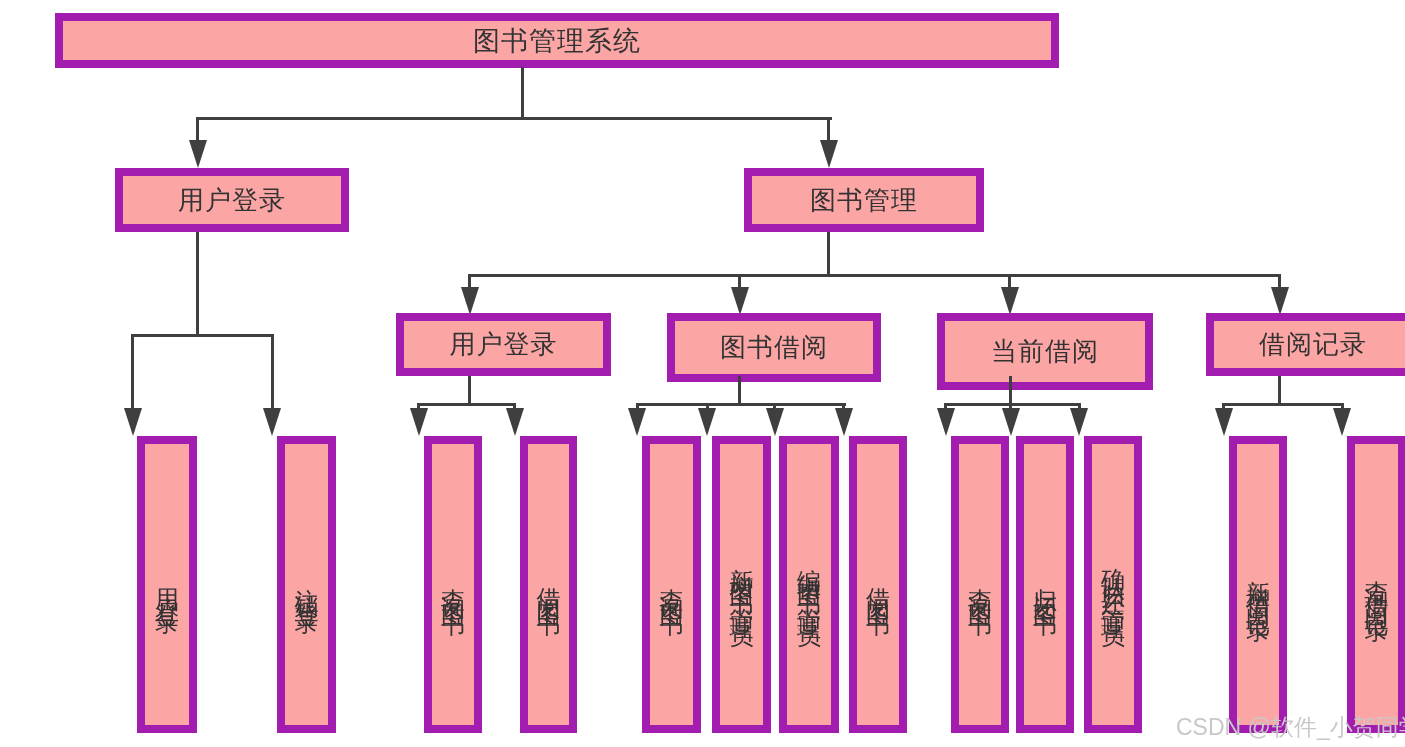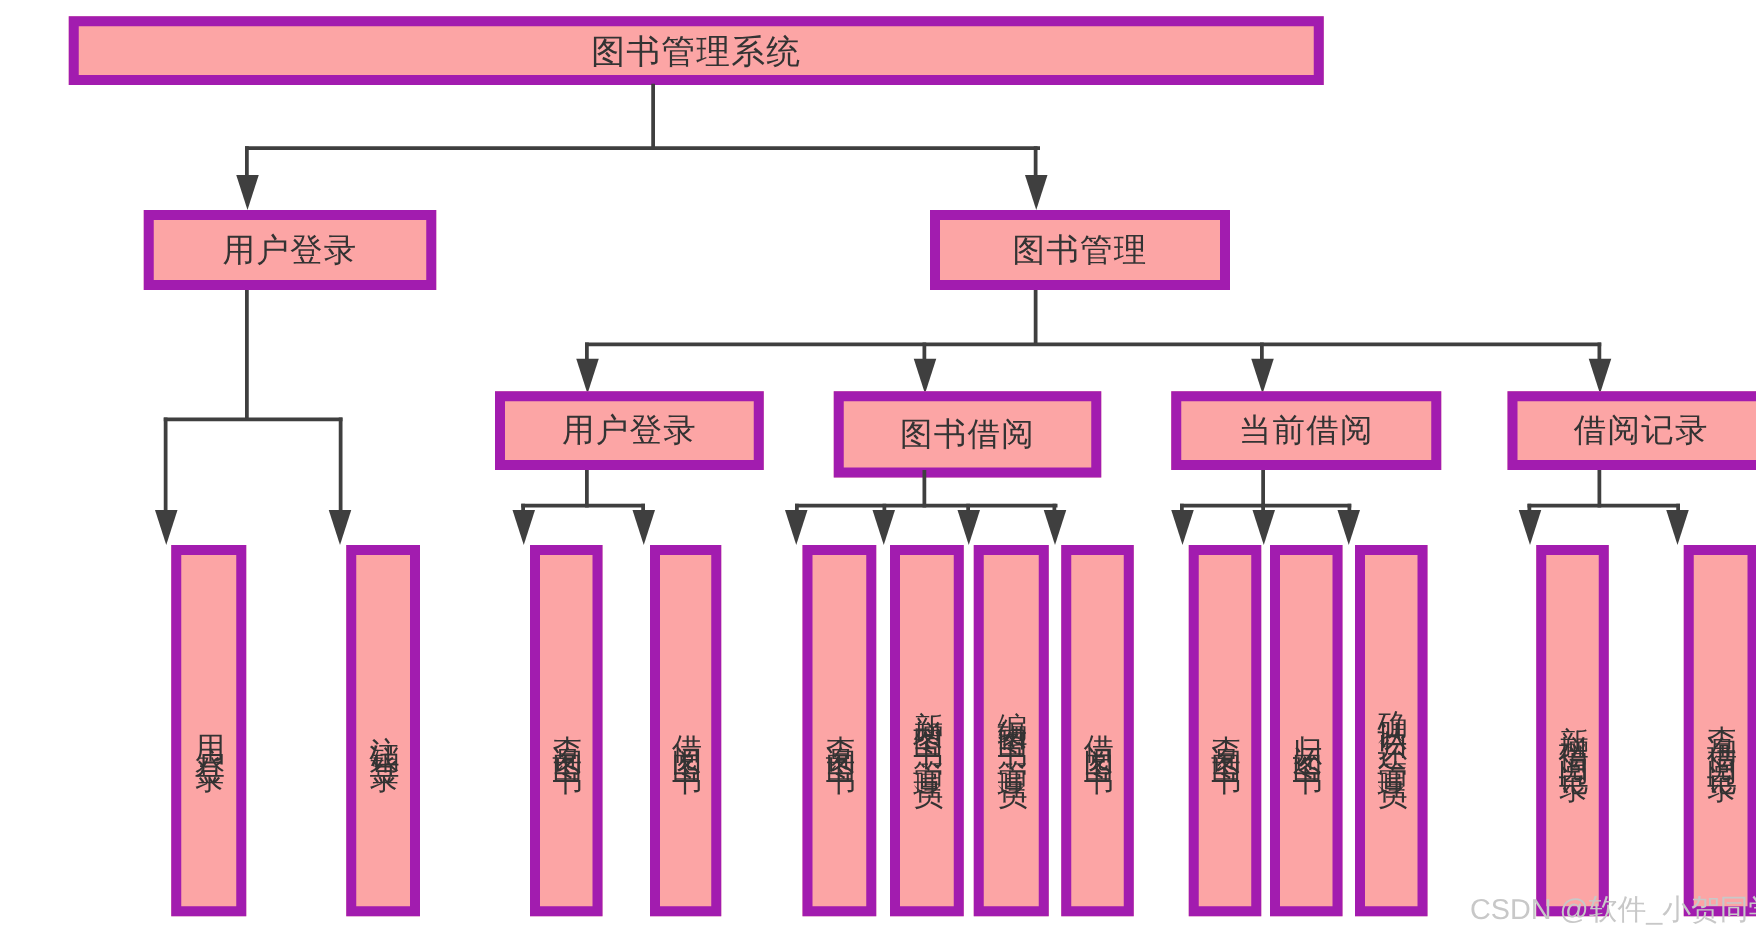--- a/index.html
+++ b/index.html
@@ -93,21 +93,21 @@
   <div class="arrow" style="left:1001px; top:287px;"></div>
   <div class="line" style="left:1278px; top:274px; width:3px; height:16px;"></div>
   <div class="arrow" style="left:1271px; top:287px;"></div>
 
   <div class="node hnode" style="left:362px; top:313px; width:215px; height:63px;">
     <span>用户登录</span>
   </div>
   <div class="node hnode" style="left:633px; top:313px; width:214px; height:69px;">
     <span>图书借阅</span>
   </div>
-  <div class="node hnode" style="left:903px; top:313px; width:216px; height:63px;">
+  <div class="node hnode" style="left:903px; top:313px; width:216px; height:77px;">
     <span>当前借阅</span>
   </div>
   <div class="node hnode" style="left:1172px; top:313px; width:214px; height:63px;">
     <span>借阅记录</span>
   </div>
 
   <div class="line" style="left:468px; top:376px; width:3px; height:30px;"></div>
   <div class="line" style="left:417px; top:403px; width:99px; height:3px;"></div>
   <div class="line" style="left:417px; top:403px; width:3px; height:10px;"></div>
   <div class="arrow" style="left:410px; top:408px;"></div>

